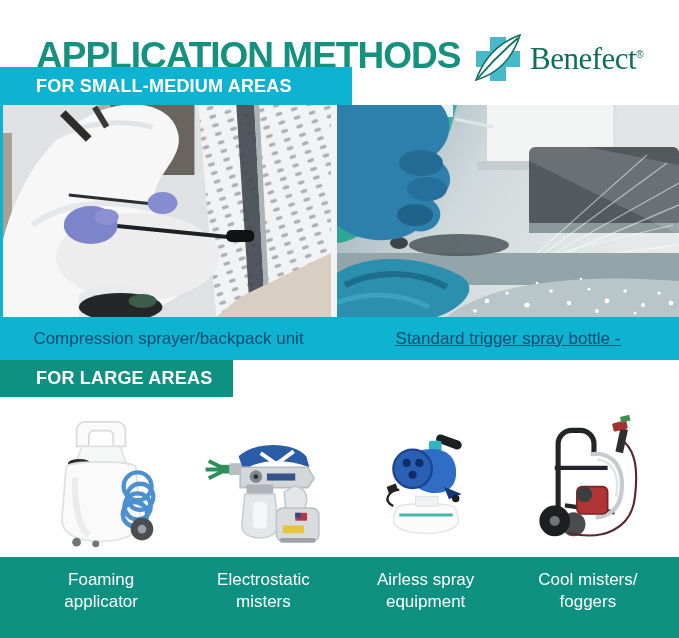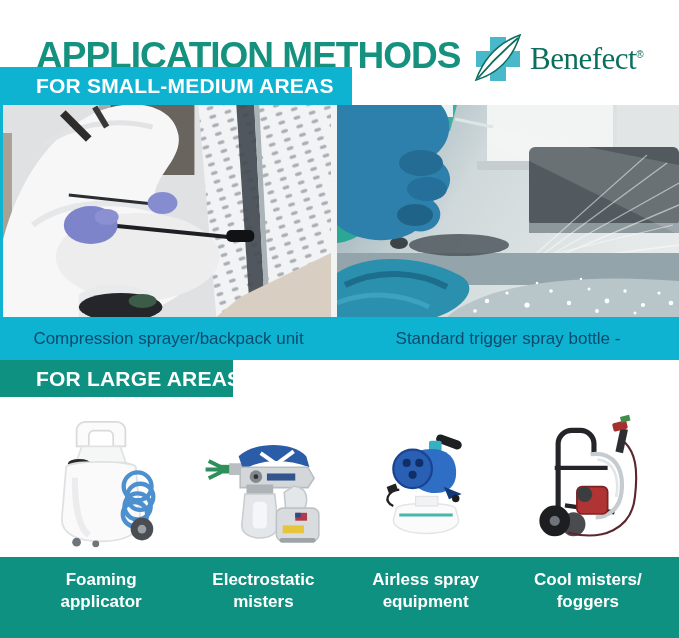--- a/index.html
+++ b/index.html
@@ -17,21 +17,21 @@
   }
   .logo { position:absolute; right:36px; top:3px; display:flex; align-items:center; gap:6px; }
   .logo-mark { width:52px; height:50px; }
   .logo-text {
     font-family:"Liberation Serif", serif; font-weight:normal;
     font-size:31px; color:#0c6e5e; letter-spacing:-0.5px;
   }
   .logo-reg { font-size:10px; vertical-align:super; color:#0c6e5e; font-family:"Liberation Sans",sans-serif; }
   
   .banner {
-    position:absolute; left:0; color:#fff; font-weight:bold; font-size:21px;
+    position:absolute; left:0; color:#fff; font-weight:bold; font-size:18px;
     letter-spacing:0.2px; display:flex; align-items:center; padding-left:36px;
     white-space:nowrap;
   }
   .banner-cyan { top:67px; width:352px; height:38px; background:#0fb3d2; }
   .banner-teal { top:360px; width:233px; height:37px; background:#0e9181; }
   
   .photo-row {
     position:absolute; left:0; top:105px; width:679px; height:212px;
     display:flex; background:#ffffff;
   }
@@ -43,33 +43,33 @@
   
   .caption-strip {
     position:absolute; left:0; top:317px; width:679px; height:43px;
     background:#0fb3d2; display:flex; color:#0c4a6e;
   }
   .cap {
     display:flex; flex-direction:column; justify-content:center; align-items:center;
     text-align:center; font-size:17px; line-height:20px;
   }
   .cap-left { width:337px; }
-  .cap-right { flex:1; }
+  .cap-right { flex:1;text-decoration:underline; }
   
   .products {
     position:absolute; left:0; top:397px; width:679px; height:160px;
     display:grid; grid-template-columns:1fr 1fr 1fr 1fr;
     padding-left:20px; padding-right:10px; background:#fff;
   }
   .product { display:flex; align-items:flex-end; justify-content:center; padding-bottom:8px; }
   
   .bottom-strip {
     position:absolute; left:0; top:557px; width:679px; height:81px;
     background:#0e9181; display:grid; grid-template-columns:1fr 1fr 1fr 1fr;
-    padding:12px 10px 0 20px; color:#fff;font-weight:bold;
+    padding:12px 10px 0 20px; color:#fff;
   }
   .pcap { text-align:center; font-size:17px; line-height:22px; }
 </style>
 </head>
 <body>
 
 <div class="canvas">
 
   <div class="header">
     <div class="title">APPLICATION METHODS</div>

